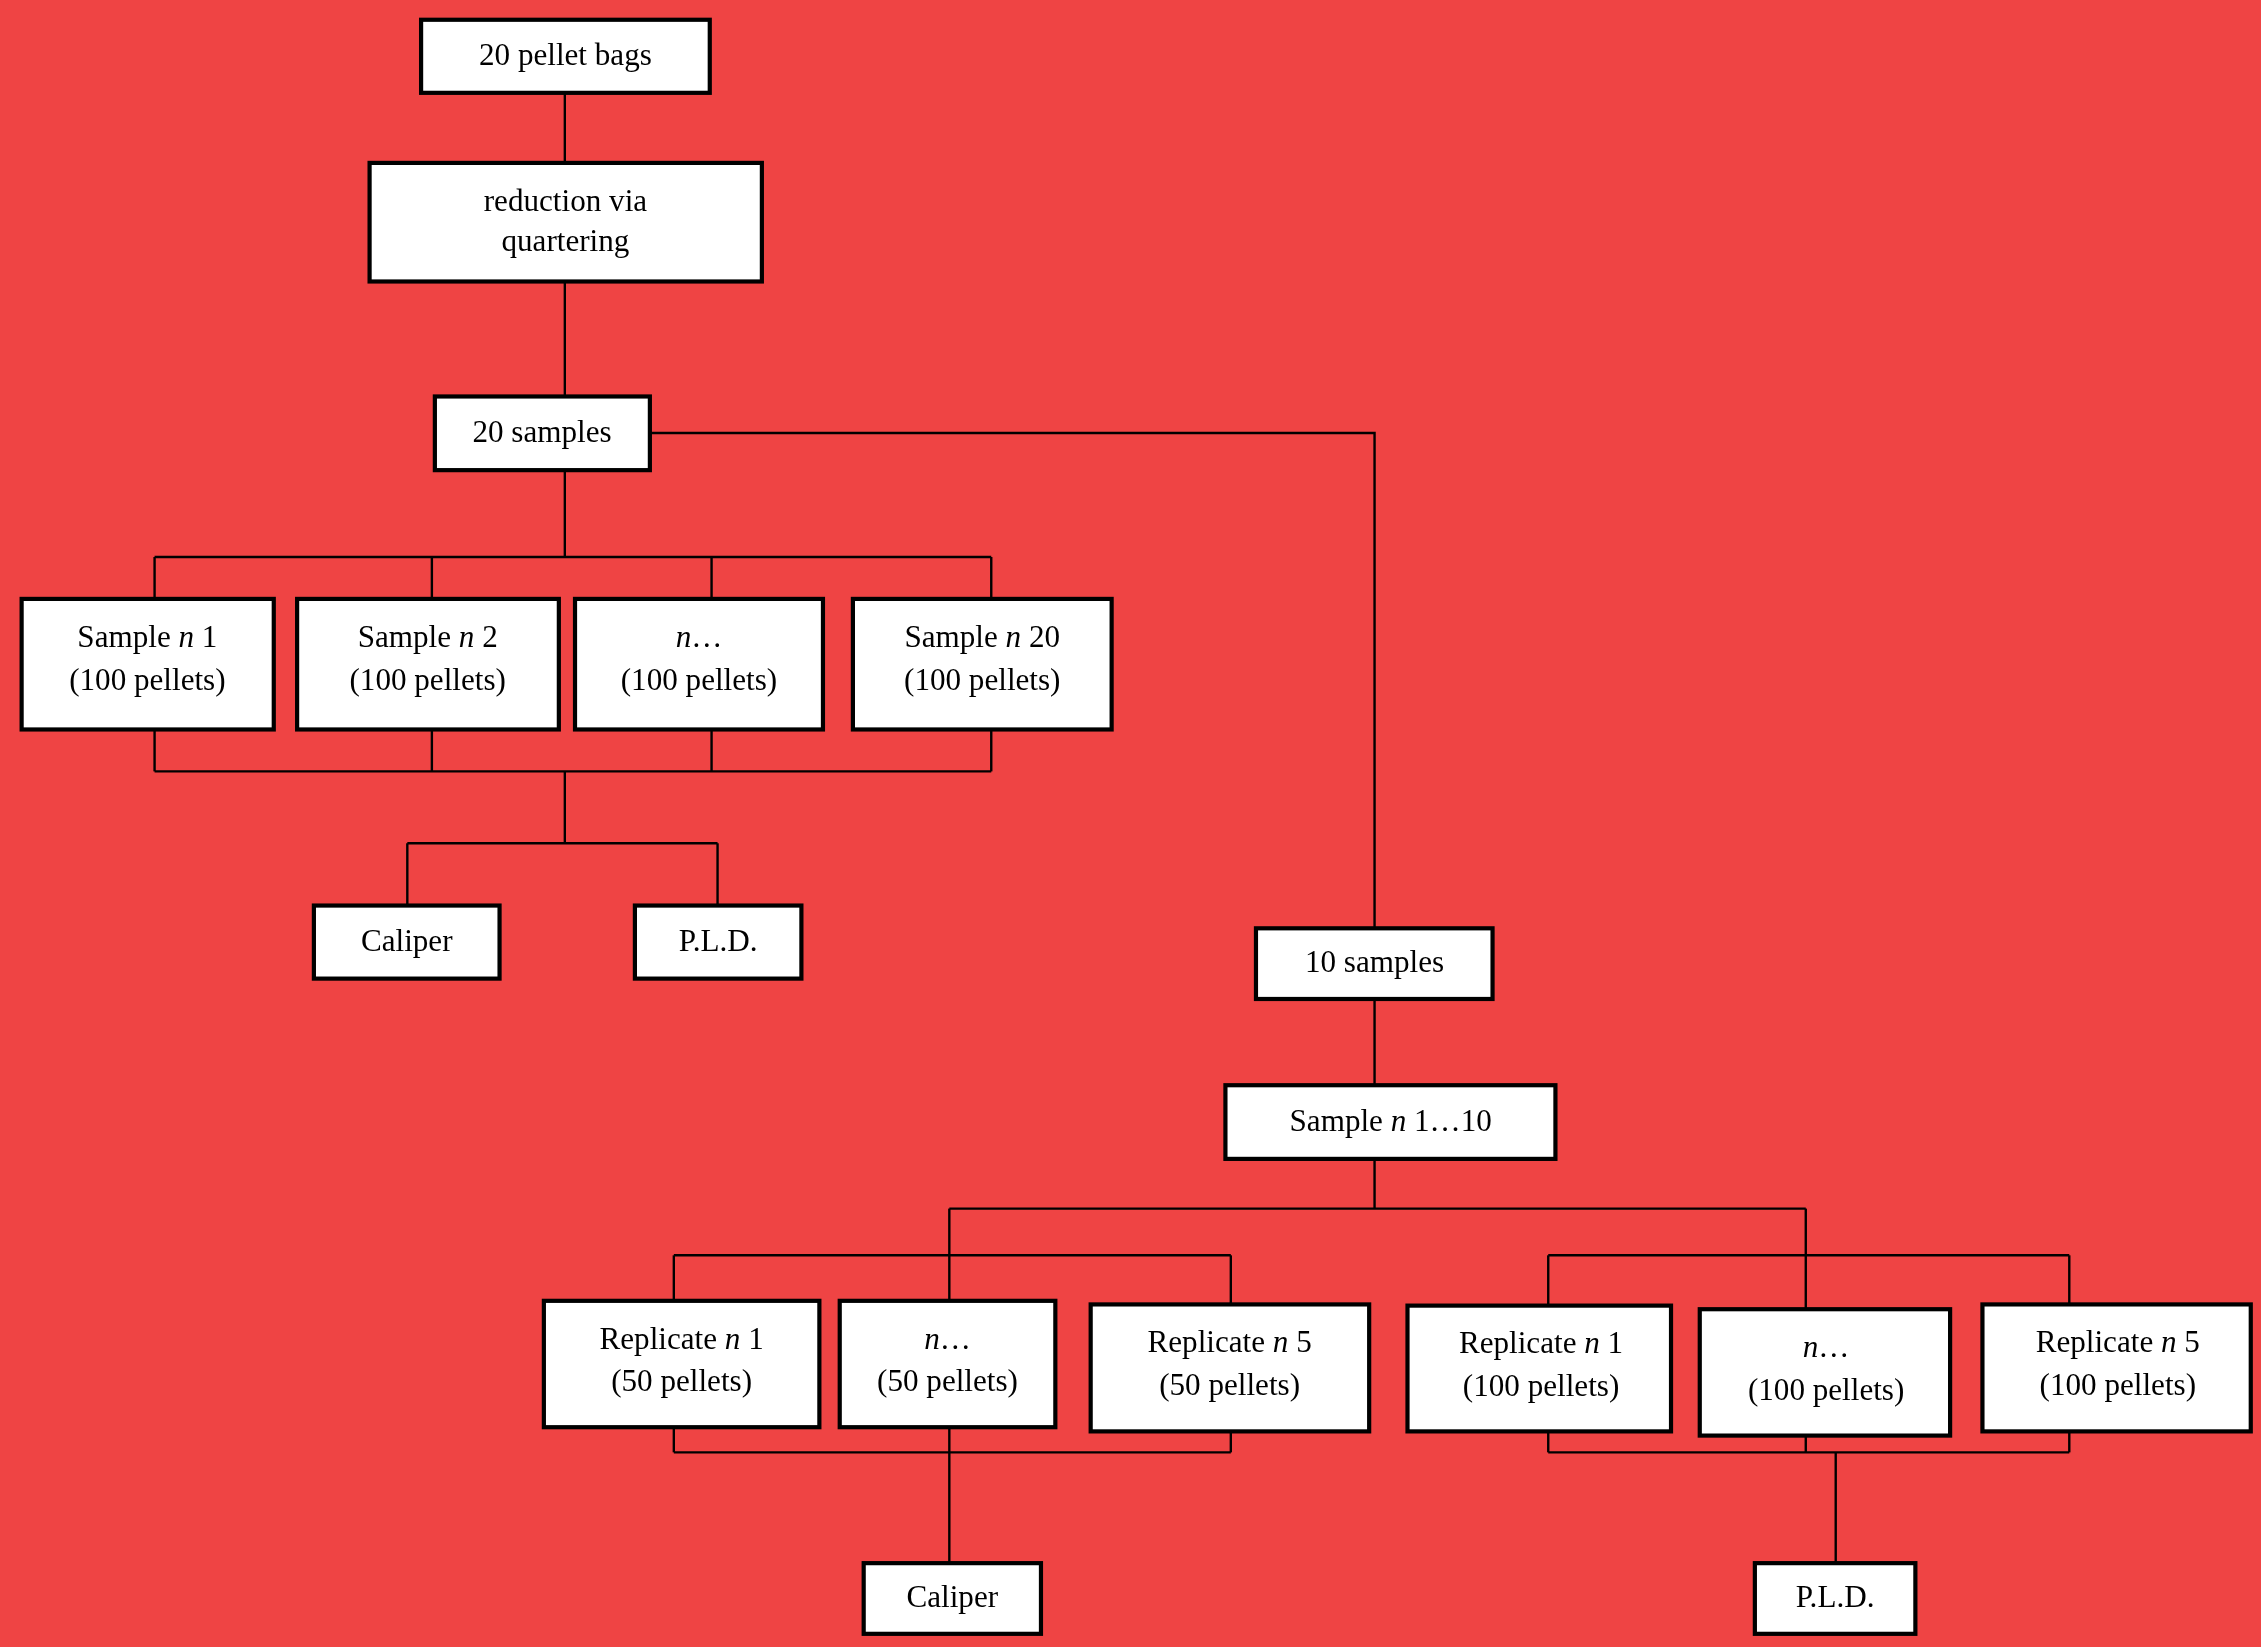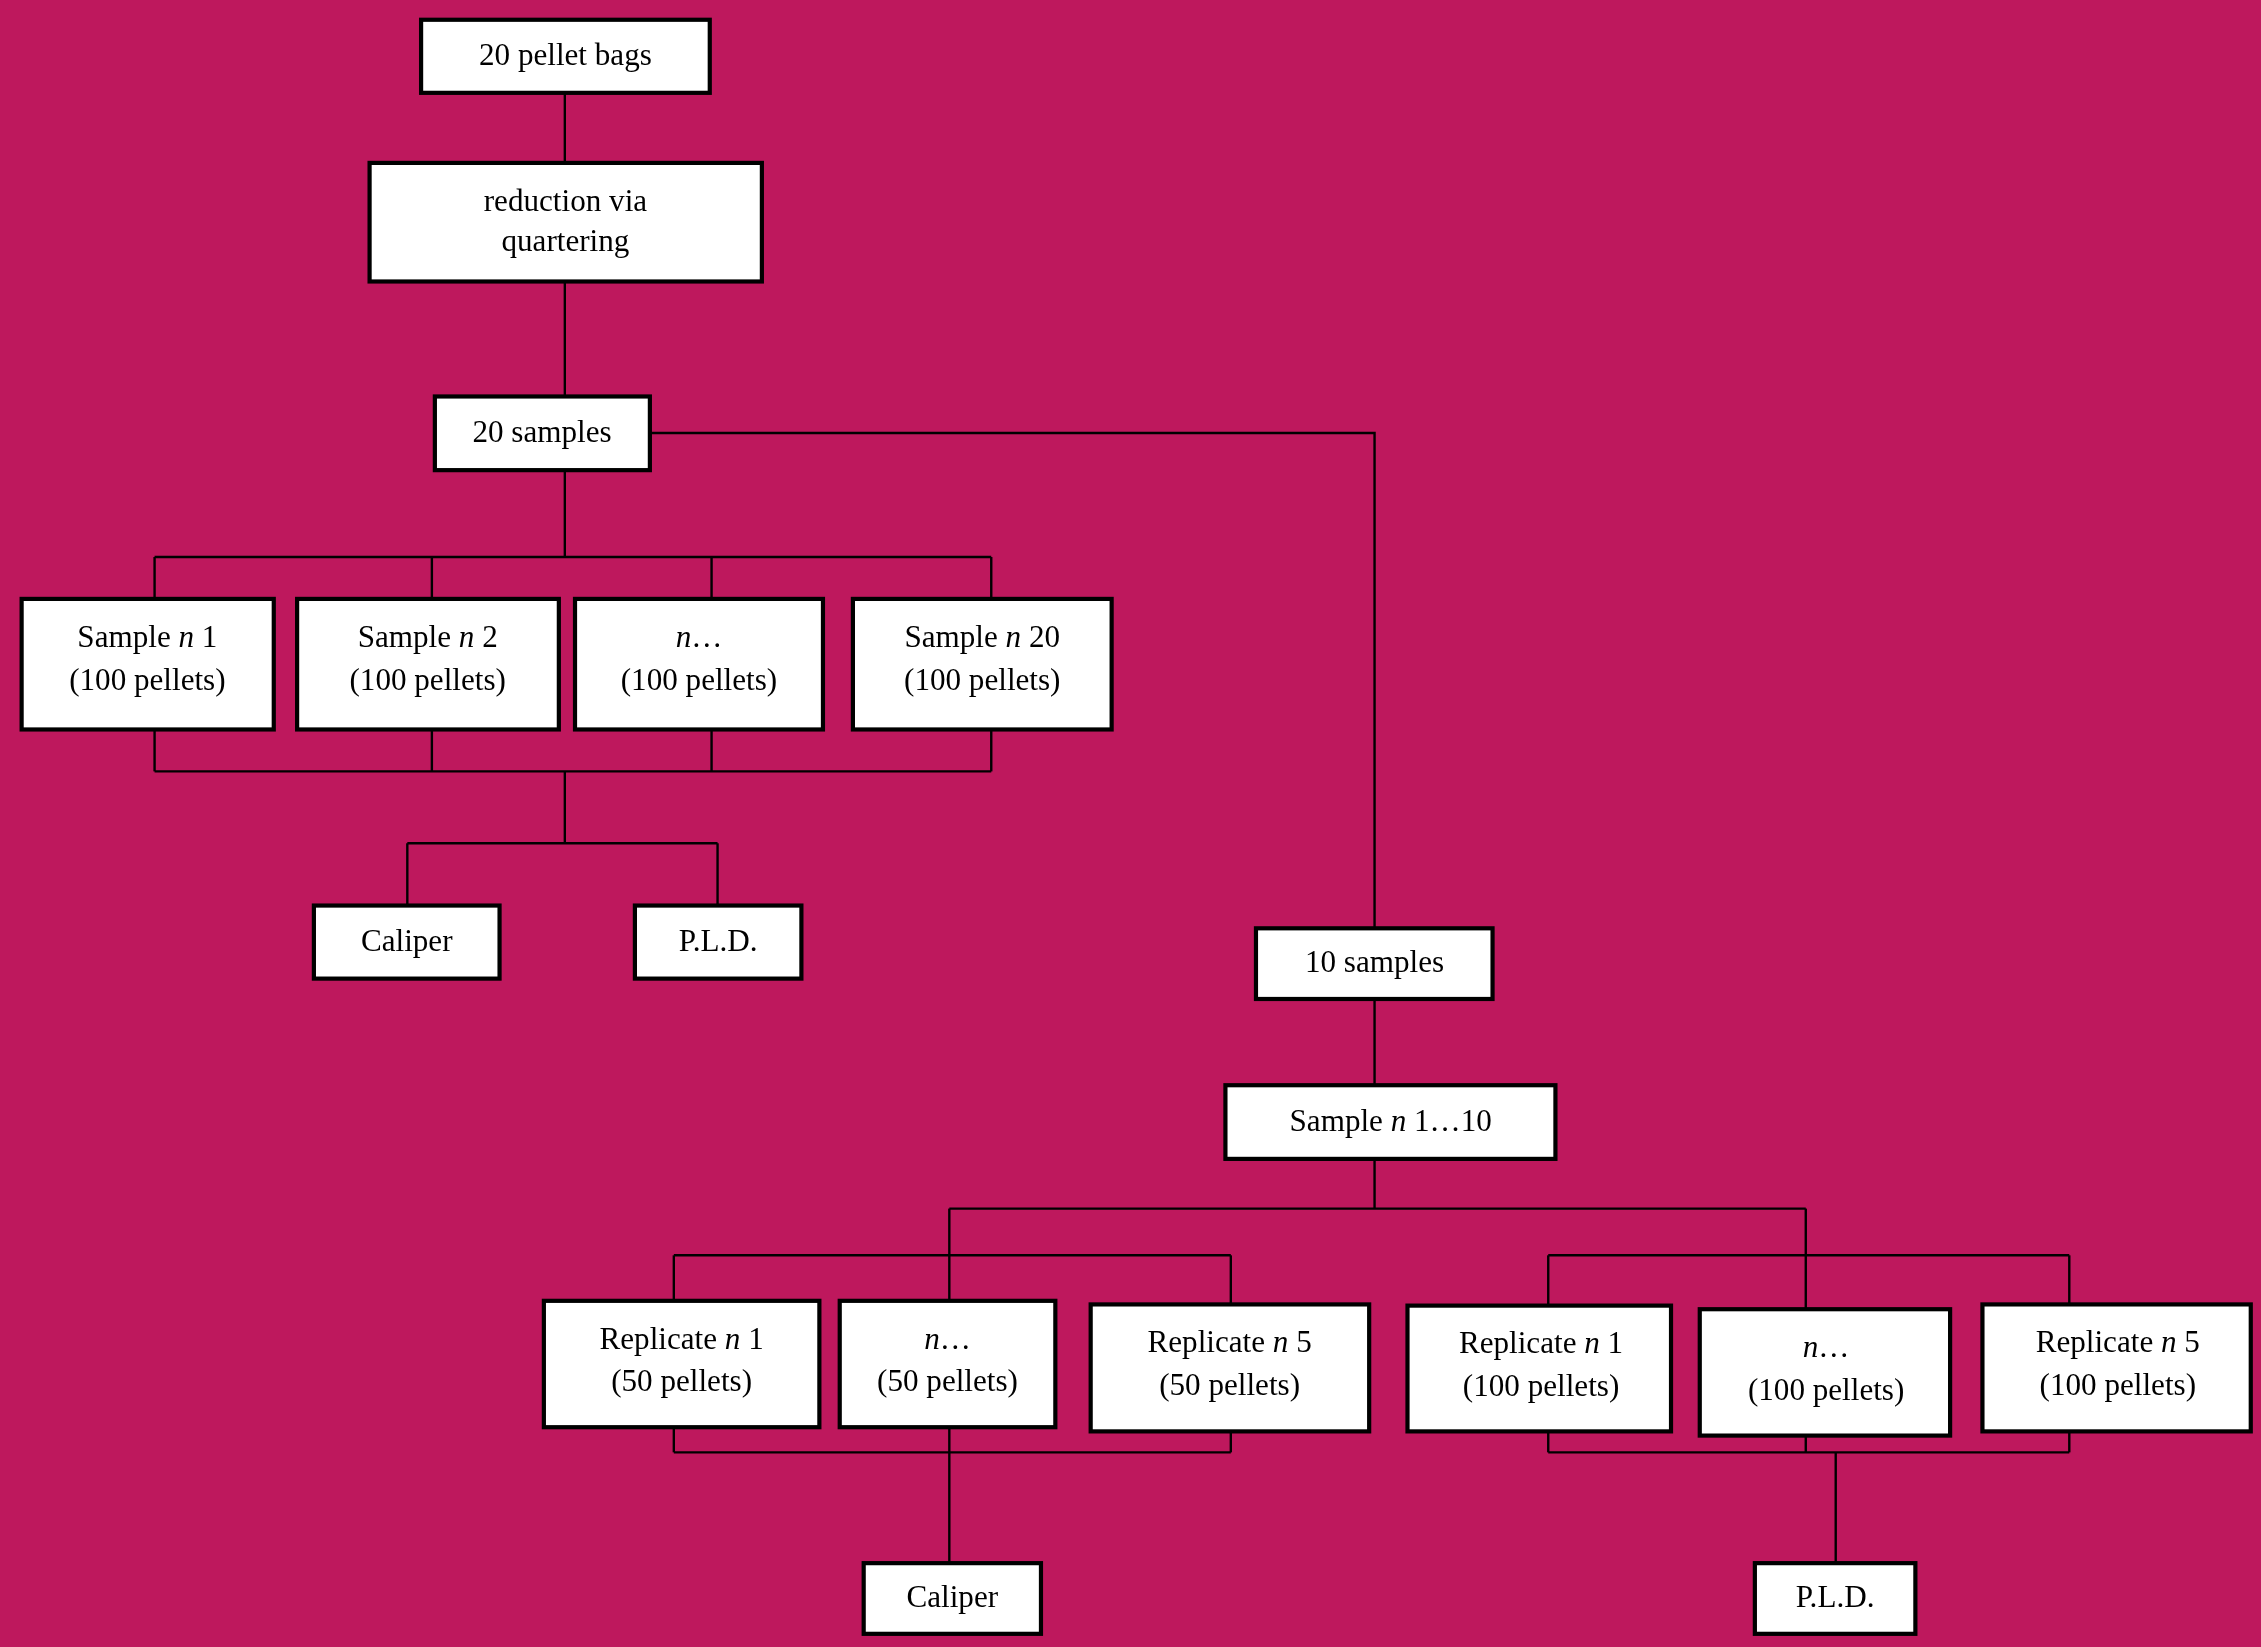--- a/index.html
+++ b/index.html
@@ -10,21 +10,21 @@
   body {
     width: 2261px;
     height: 1647px;
     font-family: "Liberation Serif", "DejaVu Serif", serif;
     overflow: hidden;
   }
   #flowchart-root {
     position: relative;
     width: 2261px;
     height: 1647px;
-    background: #be185d;
+    background: #ef4444;
   }
   svg#flow-svg {
     position: absolute;
     top: 0;
     left: 0;
     width: 2261px;
     height: 1647px;
     display: block;
   }
   .node-box {

